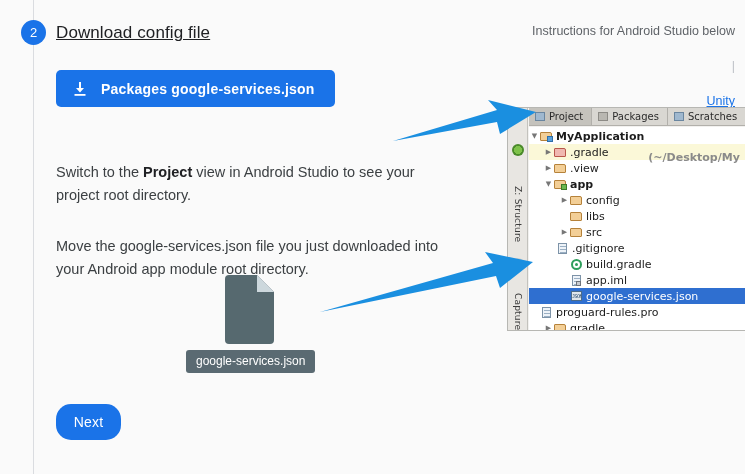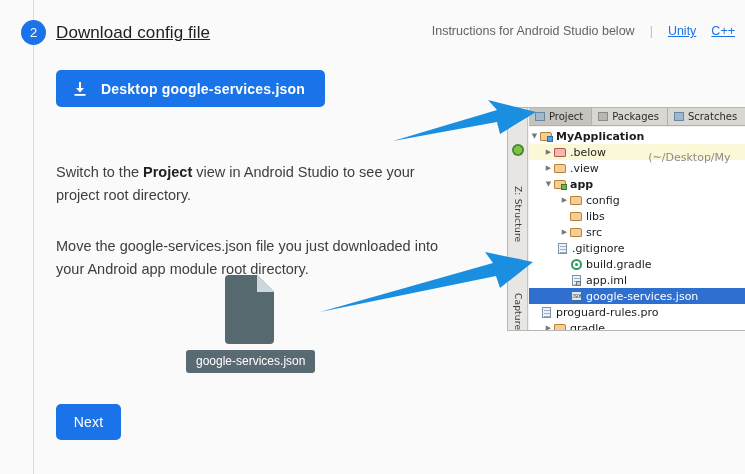--- a/index.html
+++ b/index.html
@@ -51,23 +51,24 @@
     line-height: 25px;
     letter-spacing: 0.1px;
     text-decoration: underline;
   }
   .header-right {
     position: absolute;
     right: 10px;
     top: 24px;
     display: flex;
     align-items: flex-end;
-    gap: 15px;
+    gap: 21px;
     font-size: 12.5px;
     color: #5f6368;
+    flex-direction: column;
   }
   .header-note { color: #5f6368; }
   .header-sep { color: #bdc1c6; }
   .header-link {
     color: #1a73e8;
     text-decoration: underline;
     cursor: pointer;
   }
 
   
@@ -134,21 +135,21 @@
 
   
   .next-btn {
     position: absolute;
     left: 56px;
     top: 404px;
     width: 65px;
     height: 36px;
     background: #1a73e8;
     border: none;
-    border-radius: 5px;
+    border-radius: 15px;
     color: #ffffff;
     font-family: "Liberation Sans", sans-serif;
     font-size: 14px;
     font-weight: 500;
     cursor: pointer;
     letter-spacing: 0.2px;
   }
 
   
   .as-panel {
@@ -265,21 +266,21 @@
   }
   .ico {
     width: 13px;
     height: 12px;
     flex: none;
     margin-right: 3px;
     position: relative;
   }
   .lbl { line-height: 1; }
   .lbl.bold { font-weight: bold; }
-  .path { color: #8a8a8a; font-weight: normal; margin-top: 42px; }
+  .path { color: #8a8a8a; font-weight: bold; margin-top: 42px; }
 
   
   .fold {
     position: absolute;
     left: 0; top: 2px;
     width: 12px; height: 9px;
     background: #f3cf97;
     border: 1px solid #b6823a;
     border-radius: 1px 2px 1px 1px;
     box-sizing: border-box;
@@ -382,21 +383,21 @@
   <span class="header-sep">|</span>
   <a class="header-link">Unity</a>
   <a class="header-link">C++</a>
 </div>
 
 <button class="download-btn">
   <svg class="dl-icon" viewBox="0 0 16 16">
     <path d="M7 1 h2 v6 h3 l-4 4.5 -4 -4.5 h3 z" fill="#ffffff"></path>
     <rect x="2.5" y="13" width="11" height="1.8" fill="#ffffff"></rect>
   </svg>
-  <span>Desktop google-services.json</span>
+  <span>Packages google-services.json</span>
 </button>
 
 <div class="para p1"><span>Switch to the </span><b>Project</b><span> view in Android Studio to see your project root directory.</span></div>
 
 <div class="para p2">Move the google-services.json file you just downloaded into your Android app module root directory.</div>
 
 <svg class="file-drag" viewBox="0 0 55 72">
   <path d="M3 4 a4 4 0 0 1 4 -4 h28 l17 17 v48 a4 4 0 0 1 -4 4 h-41 a4 4 0 0 1 -4 -4 z" fill="#56696f"></path>
   <path d="M35 0 l17 17 h-17 z" fill="#cdd8dd"></path>
 </svg>
@@ -439,21 +440,21 @@
         </span>
       <span class="lbl bold">MyApplication</span>
       <span class="path" style="margin-left:4px">(~/Desktop/My</span>
     </div>
 
     <div class="row hl-yellow" style="padding-left:14px">
       <span class="twisty">▶</span>
       <span class="ico">
           <span class="fold red"></span>
         </span>
-      <span class="lbl">.below</span>
+      <span class="lbl">.gradle</span>
     </div>
 
     <div class="row" style="padding-left:14px">
       <span class="twisty">▶</span>
       <span class="ico">
           <span class="fold"></span>
         </span>
       <span class="lbl">.view</span>
     </div>
 

